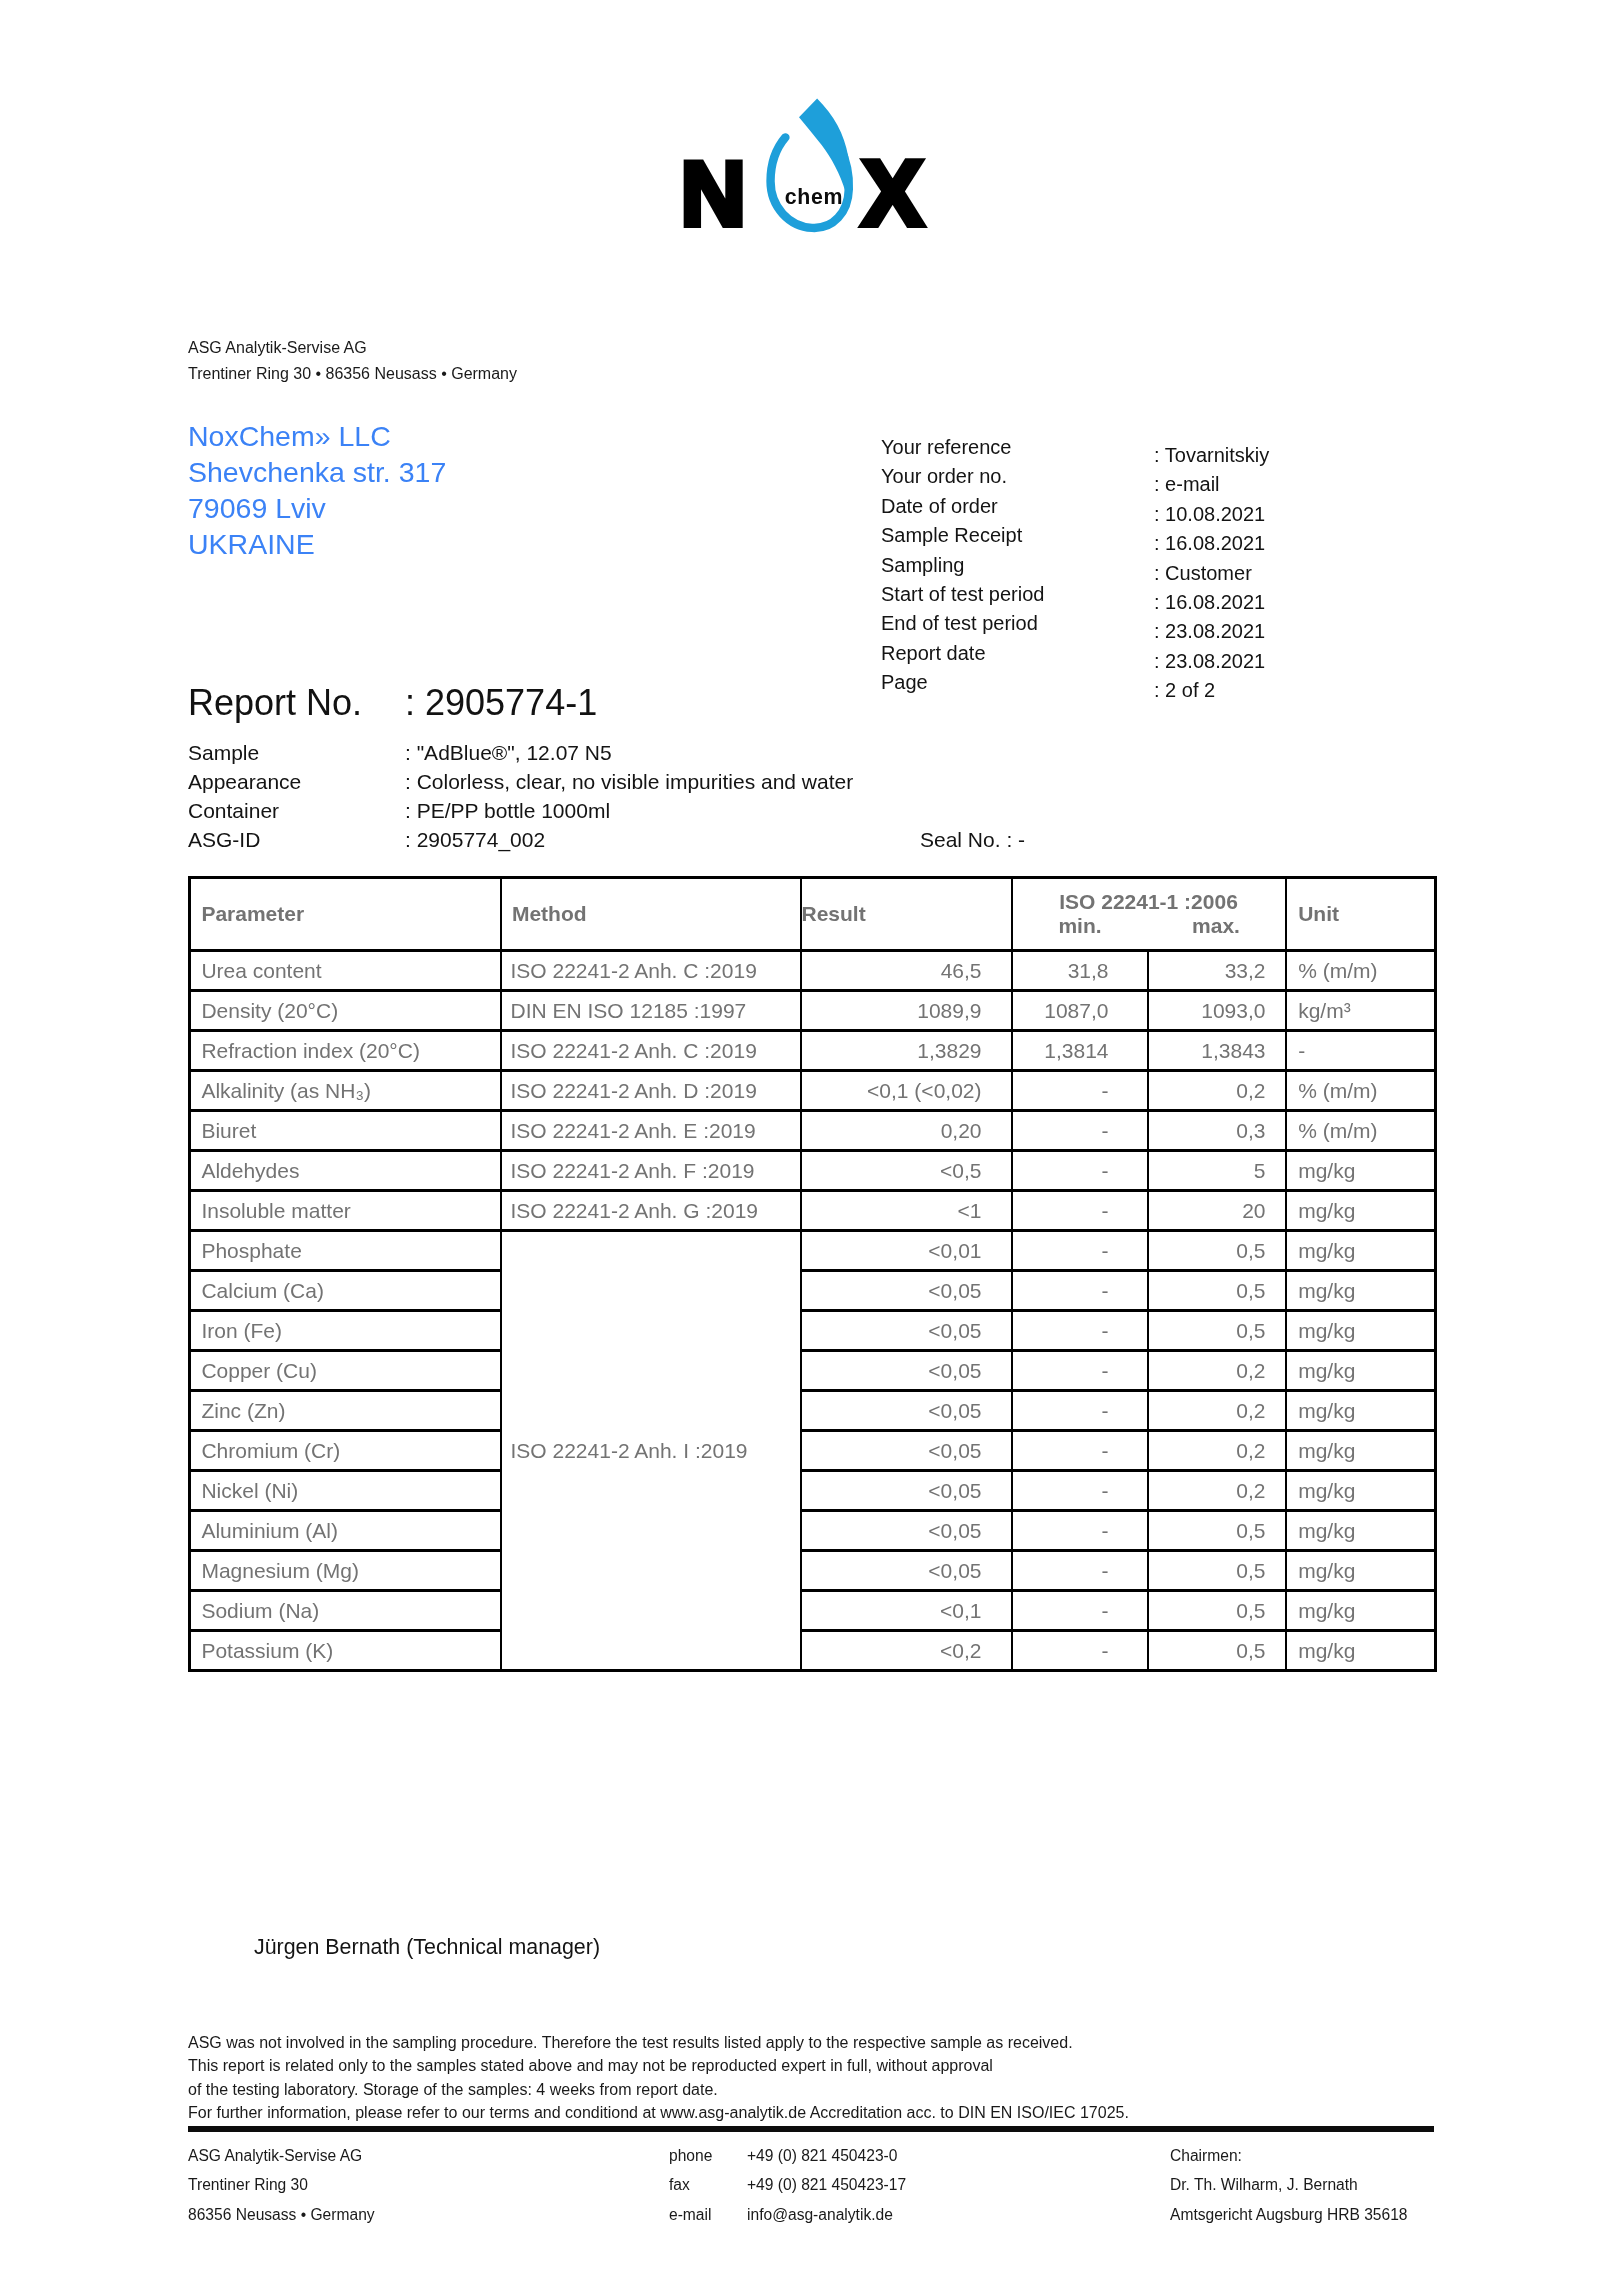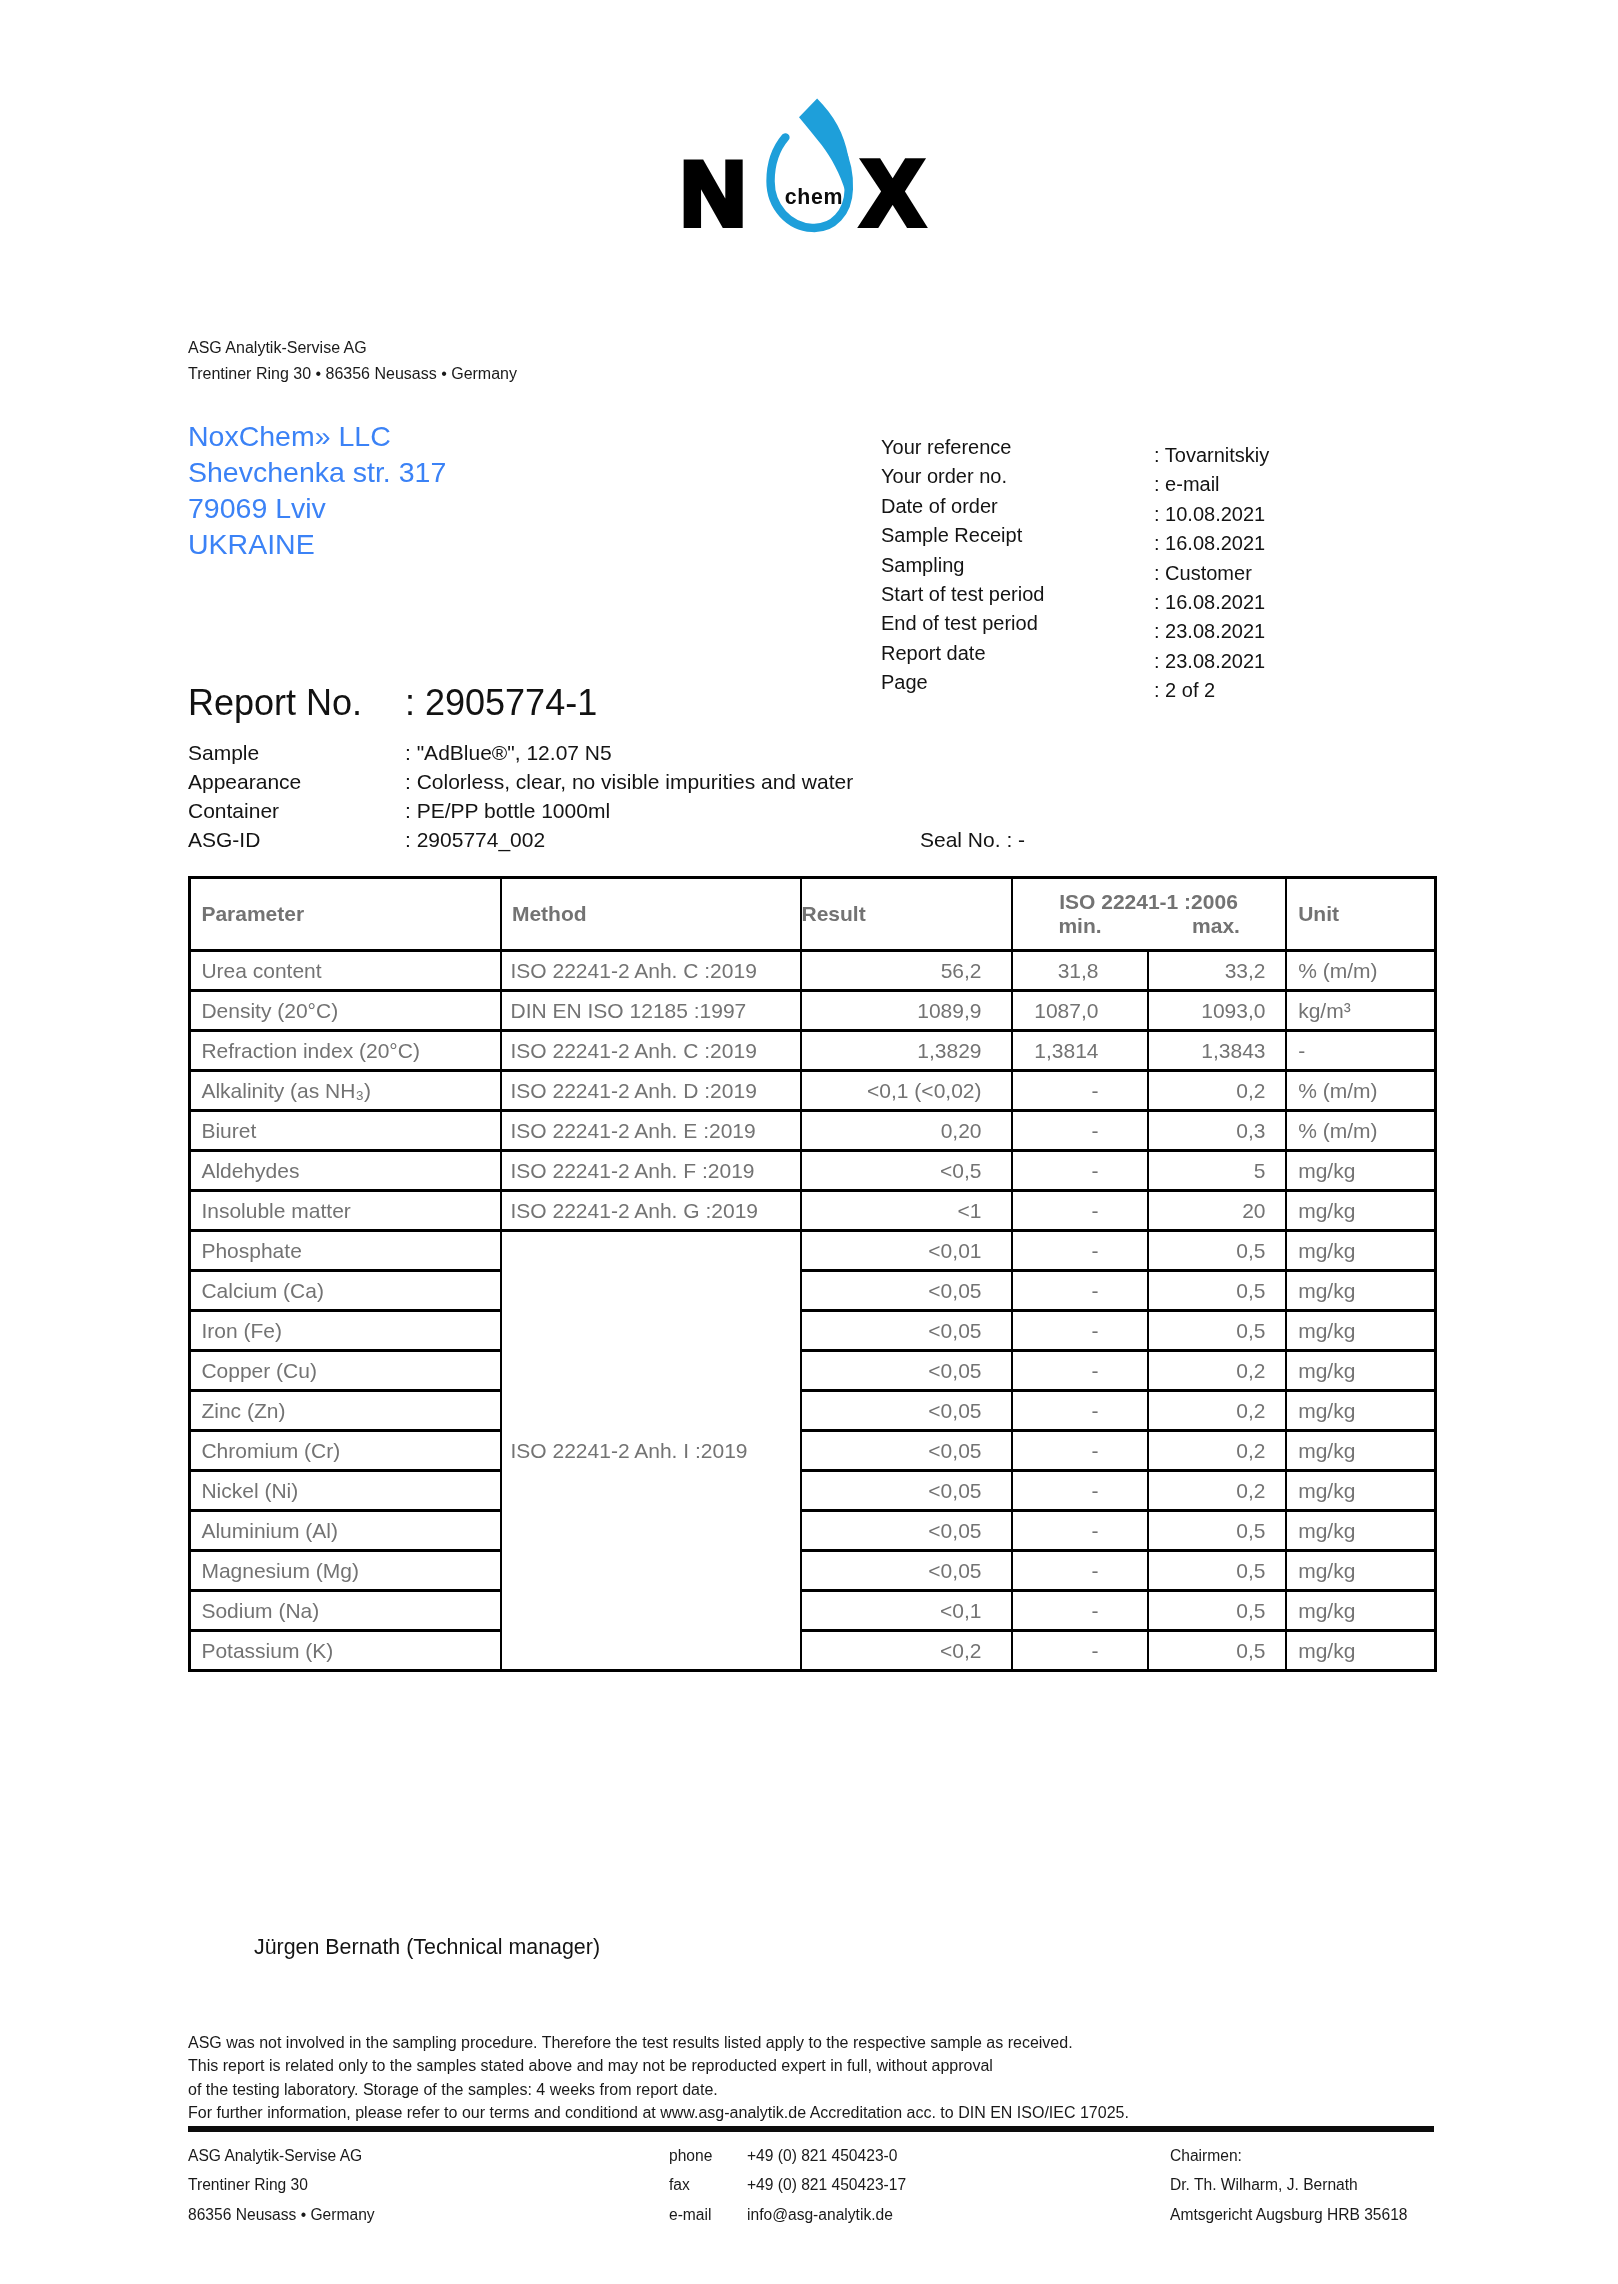--- a/index.html
+++ b/index.html
@@ -56,21 +56,21 @@
   th.h-unit{padding-left:11.7px;}
   th.h-iso{padding:0;vertical-align:middle;}
   .iso-wrap{display:flex;flex-direction:column;justify-content:space-evenly;height:100%;}
   .iso-title{text-align:center;}
   .iso-minmax{display:flex;}
   .iso-minmax .mm-min{width:136px;text-align:center;}
   .iso-minmax .mm-max{width:138px;text-align:center;}
   td.c-param{padding-left:10.4px;text-align:left;}
   td.c-method{padding-left:9px;text-align:left;}
   td.c-result{padding-right:29px;text-align:right;}
-  td.c-min{padding-right:48px;text-align:right;margin-left:47px;}
+  td.c-min{padding-right:38px;text-align:right;margin-left:47px;}
   td.c-max{padding-right:19px;text-align:right;}
   td.c-unit{padding-left:11.7px;text-align:left;}
 
   
   .signature{position:absolute;left:254px;top:1935px;font-size:21.4px;color:#141414;}
 
   
   .disc{position:absolute;left:188px;font-size:16px;color:#1a1a1a;white-space:nowrap;}
 
   
@@ -193,21 +193,21 @@
             </div>
           </div>
         </th>
         <th class="h-unit">Unit</th>
       </tr>
     </thead>
     <tbody>
         <tr>
           <td class="c-param">Urea content</td>
           <td class="c-method">ISO 22241-2 Anh. C :2019</td>
-          <td class="c-result">56,2</td>
+          <td class="c-result">46,5</td>
           <td class="c-min">31,8</td>
           <td class="c-max">33,2</td>
           <td class="c-unit">% (m/m)</td>
         </tr>
         <tr>
           <td class="c-param">Density (20°C)</td>
           <td class="c-method">DIN EN ISO 12185 :1997</td>
           <td class="c-result">1089,9</td>
           <td class="c-min">1087,0</td>
           <td class="c-max">1093,0</td>

